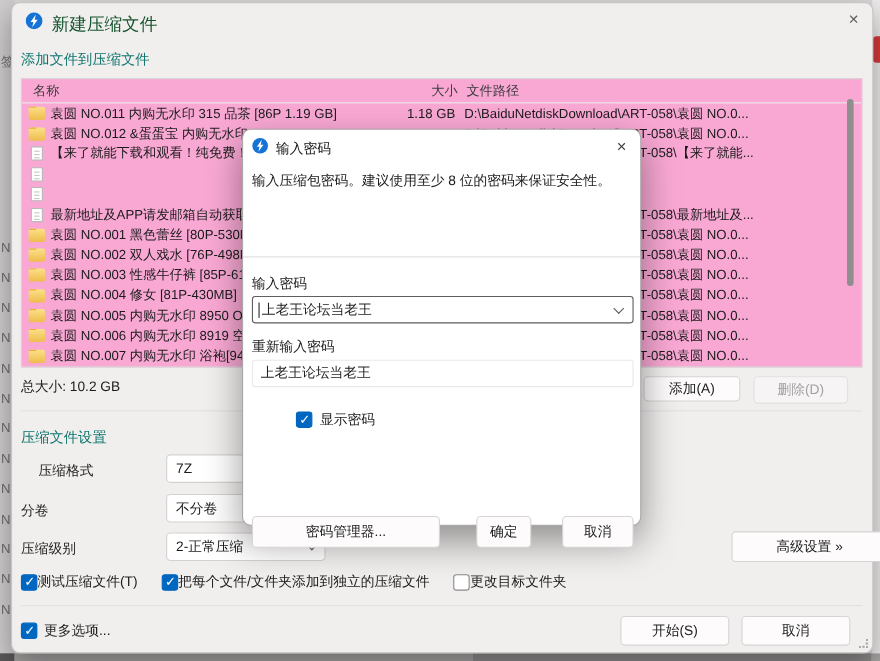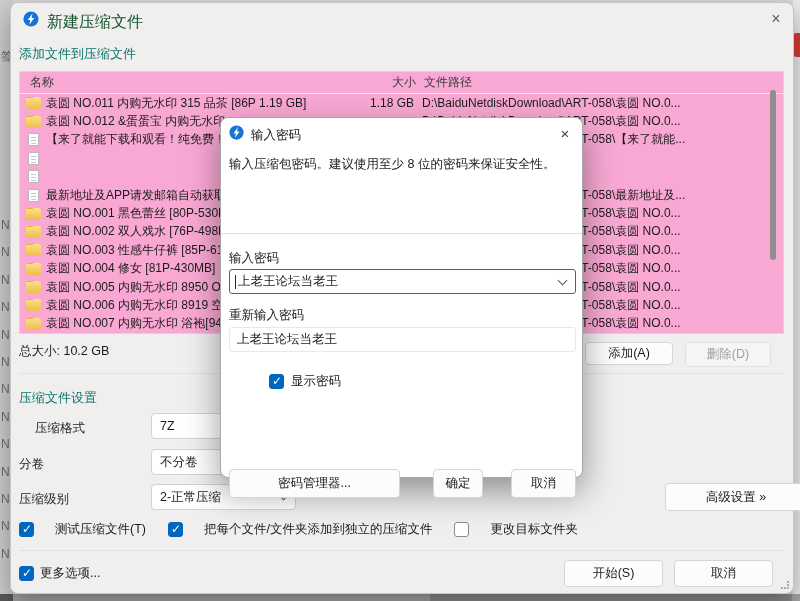--- a/index.html
+++ b/index.html
@@ -63,21 +63,21 @@
   .flabel { position:absolute; font-size:12.5px; color:#1f1f1f; }
   .combo { position:absolute; background:#fff; border:1px solid #d3d1d1; border-radius:4px;
     display:flex; align-items:center; padding:0 8px; font-size:12.5px; cursor:pointer; }
   .chev { width:7px; height:7px; border-right:1.4px solid #5a5858; border-bottom:1.4px solid #5a5858;
     transform:rotate(45deg); margin-left:auto; margin-top:-3px; }
 
   .cb { width:15px; height:15px; border:1px solid #8b8989; border-radius:3px; background:#fff;
     flex:none; position:relative; }
   .cb.checked { background:#0067c0; border-color:#0067c0; }
   .cb.checked::after { content:"✓"; position:absolute; left:2px; top:-1px; color:#fff; font-size:12px; }
-  .opt { display:flex; align-items:center; gap:21px; font-size:12.5px; cursor:pointer; white-space:nowrap; }
+  .opt { display:flex; align-items:center; gap:0; font-size:12.5px; cursor:pointer; white-space:nowrap; }
   .opts-row { position:absolute; left:8px; top:518px; width:762px; display:flex; gap:22px; }
   .more-row { position:absolute; left:8px; top:562px; display:flex; gap:6px; align-items:center;
     font-size:12.5px; cursor:pointer; }
 
   .grip { position:absolute; right:4px; bottom:4px; width:8px; height:8px;
     border-right:2px dotted #9b9999; border-bottom:2px dotted #9b9999; opacity:.8; }
 
   
   .pd { position:absolute; left:220px; top:117px; width:363px; height:361px;
     background:#ffffff; border:1px solid #a9a7a7; border-radius:8px;

